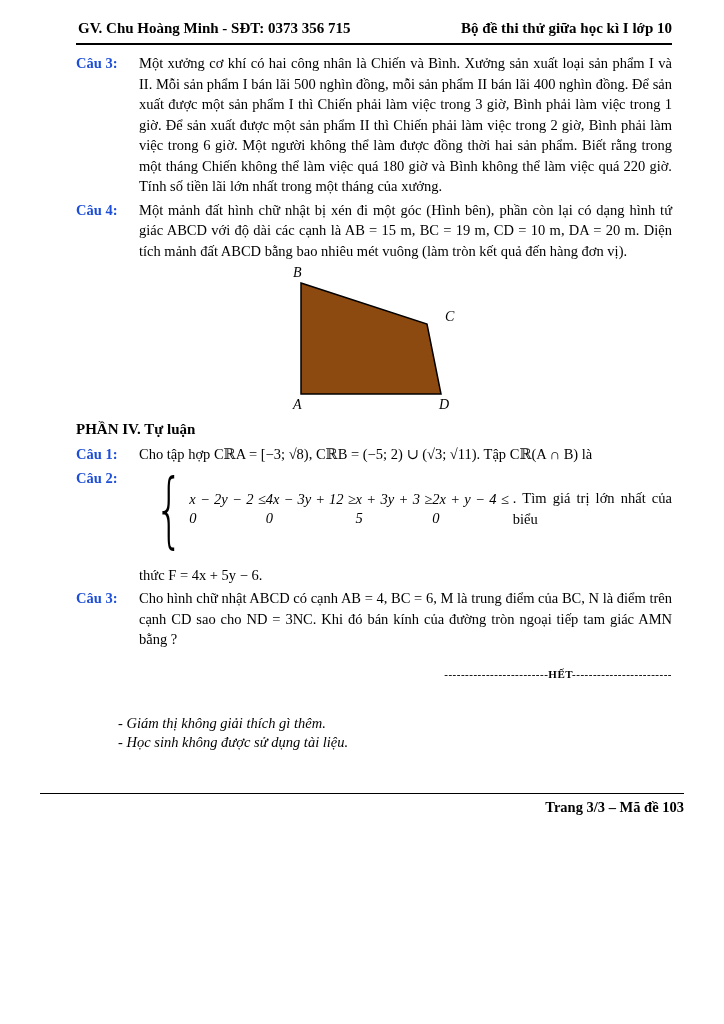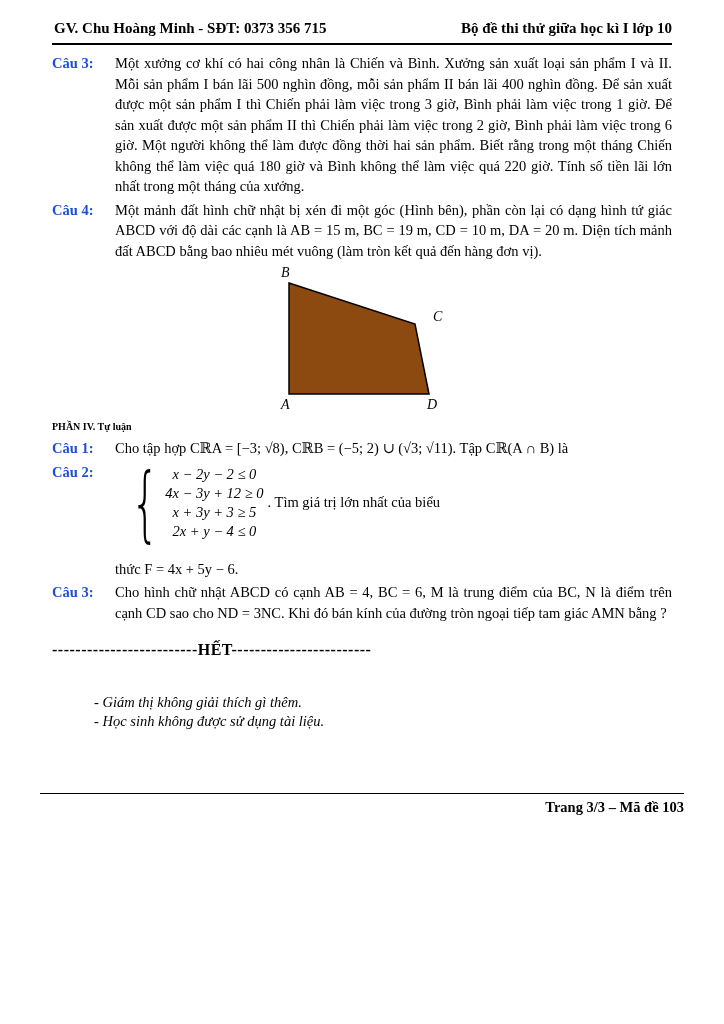--- a/index.html
+++ b/index.html
@@ -4,21 +4,21 @@
 <style>
   * { margin: 0; padding: 0; box-sizing: border-box; }
   html, body { background: #ffffff; }
   body { width: 724px; font-family: "Liberation Serif", "DejaVu Serif", serif; color: #000; }
 
   .page {
     position: relative;
     width: 724px;
     height: 844px;
     background: #ffffff;
-    padding: 20px 52px 0 52px;
+    padding: 20px 52px 0 76px;
     overflow: hidden;
   }
 
   
   .header {
     display: flex;
     justify-content: space-between;
     align-items: baseline;
     font-weight: bold;
     font-size: 15px;
@@ -52,21 +52,21 @@
   .figure-wrap svg { display: block; }
   .fig-label {
     font-family: "Liberation Serif", "DejaVu Serif", serif;
     font-style: italic;
     font-size: 14px;
   }
 
   
   .part-title {
     font-weight: bold;
-    font-size: 10px;
+    font-size: 15px;
     margin: 8px 0 6px 0;
   }
 
   .math-line { white-space: normal; }
 
   
   .q2-body { display: block; }
   .q2-flex {
     display: flex;
     align-items: center;
@@ -81,33 +81,33 @@
   .brace {
     font-family: "DejaVu Sans", sans-serif;
     font-size: 82px;
     font-weight: 200;
     line-height: 78px;
     transform: scaleX(0.55);
     transform-origin: center;
     display: inline-block;
     margin-right: -6px;
   }
-  .sys-lines { display: flex; flex-direction: column; align-items: center; }
+  .sys-lines { display: flex; flex-direction: row; }
   .sys-line {
     font-style: italic;
     font-size: 14.5px;
     line-height: 19px;
   }
   .q2-line2 { margin-top: 15px; font-size: 14.5px; line-height: 20.5px; }
 
   
   .het {
-    text-align: left;
-    font-weight: bold;
-    font-size: 16px;
+    text-align: right;
+    font-weight: bold;
+    font-size: 11px;
     margin-top: 18px;
     letter-spacing: 0.5px;
   }
 
   
   .notes {
     margin: 34px 0 0 42px;
     font-style: italic;
     font-size: 14.5px;
     line-height: 19px;

